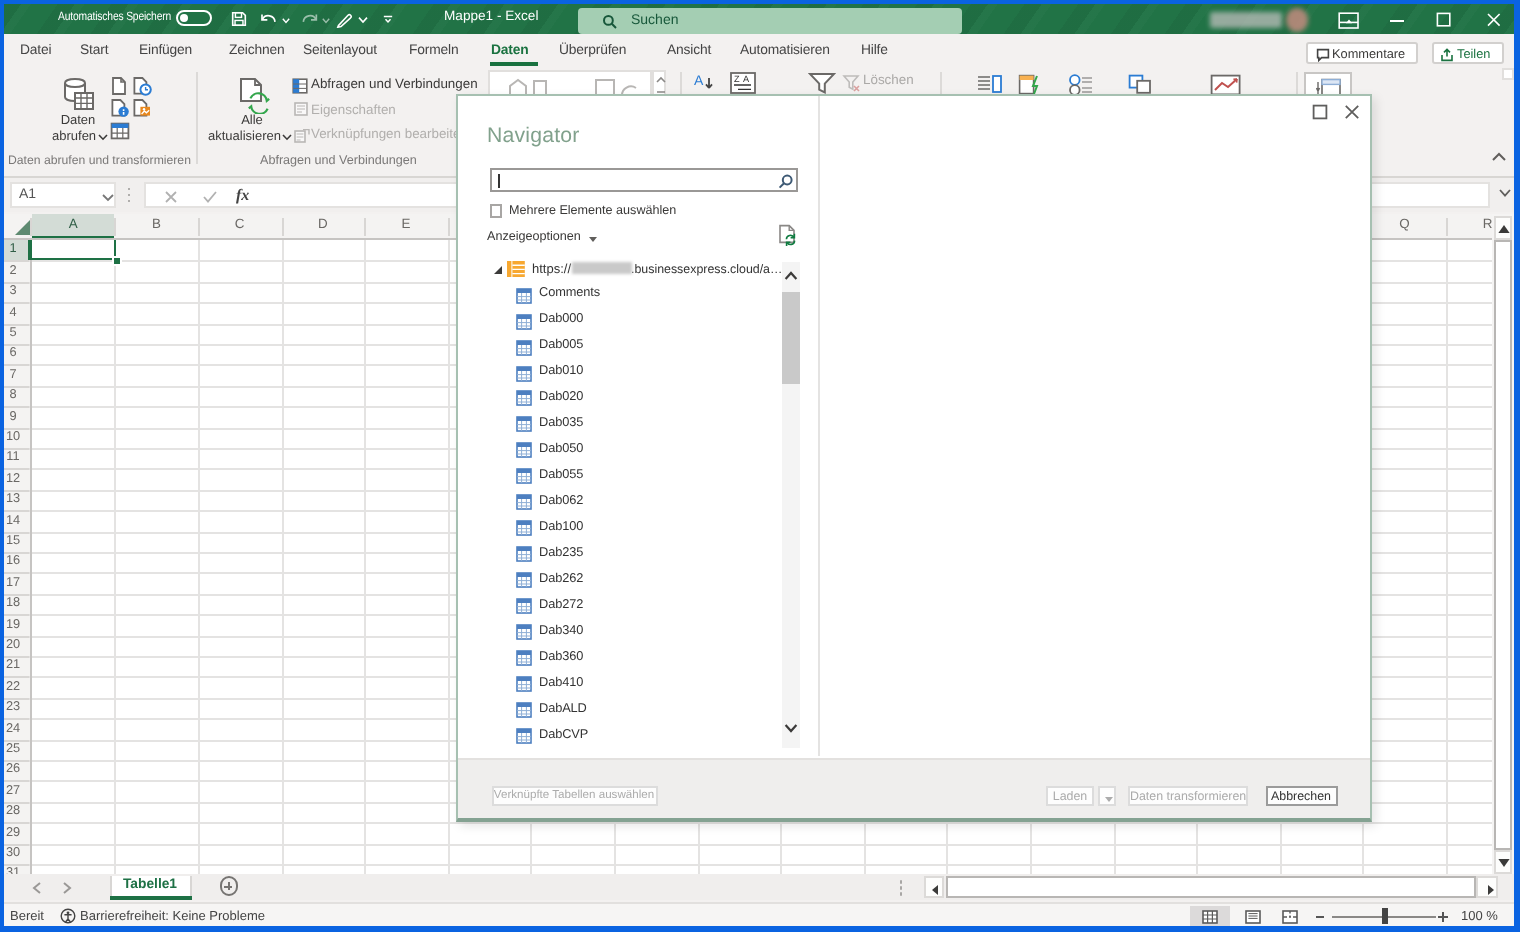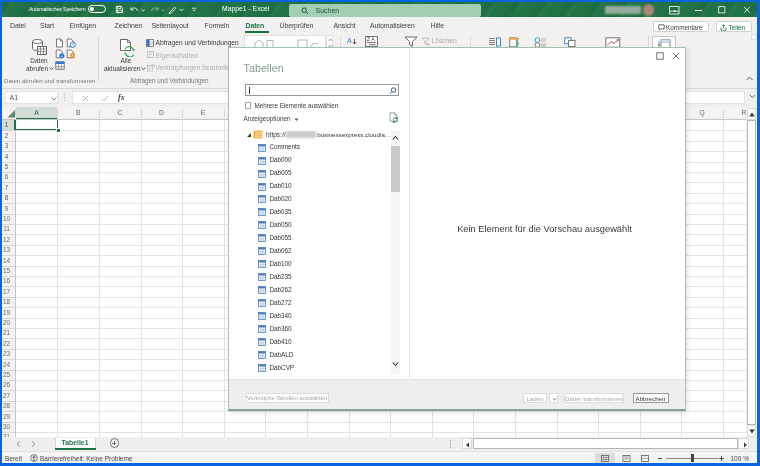--- a/index.html
+++ b/index.html
@@ -521,21 +521,21 @@
   </div>
 
   <div class="abs" id="dlg" style="left:227.5px;top:47.3px;width:458.7px;height:363.4px;background:#fff;border:1px solid #A6C0B1;border-bottom:2.2px solid #84A292;box-sizing:border-box;box-shadow:2px 2px 5px rgba(0,0,0,0.10);">
 
     <svg class="abs" style="left:427px;top:4px;" width="8" height="8" viewBox="0 0 8 8">
         <rect x="0.8" y="0.8" width="6.4" height="6.4" fill="none" stroke="#5f5e5d" stroke-width="0.9"></rect>
       </svg>
     <svg class="abs" style="left:443.5px;top:4px;" width="8" height="8" viewBox="0 0 8 8">
         <path d="M0.9 0.9 L7.1 7.1 M7.1 0.9 L0.9 7.1" stroke="#5f5e5d" stroke-width="0.9"></path>
       </svg>
-    <div class="abs nw" style="left:15px;top:13.5px;font-size:10.6px;color:#81A18C;letter-spacing:0.1px;">Tabellen</div>
+    <div class="abs nw" style="left:15px;top:13.5px;font-size:10.6px;color:#81A18C;letter-spacing:0.1px;">Navigator</div>
 
     <div class="abs" style="left:16px;top:35.7px;width:154.5px;height:12.4px;border:1px solid #9A9896;box-sizing:border-box;background:#fff;">
       <div class="abs" style="left:3.5px;top:1.8px;width:1px;height:7.4px;background:#333;"></div>
       <svg class="abs" style="left:143px;top:2.2px;" width="8" height="8" viewBox="0 0 8 8">
         <circle cx="4.6" cy="3" r="2.2" fill="none" stroke="#3E5A75" stroke-width="1"></circle>
         <path d="M3 4.6 L0.8 6.8" stroke="#3E5A75" stroke-width="1"></path>
       </svg>
     </div>
     <div class="abs" style="left:16px;top:54px;width:6.4px;height:6.4px;border:1px solid #A8A6A4;box-sizing:border-box;background:#fff;"></div>
     <div class="abs nw" style="left:26px;top:53.5px;font-size:6.3px;color:#3A3938;">Mehrere Elemente auswählen</div>
@@ -675,21 +675,20 @@
 
     <div class="abs" style="left:162.5px;top:82.7px;width:8.5px;height:243px;background:#F4F4F4;"></div>
     <svg class="abs" style="left:163.5px;top:86.7px;" width="7" height="6" viewBox="0 0 7 6">
         <path d="M0.8 4.5 L3.5 1.5 L6.2 4.5" fill="none" stroke="#3b3a39" stroke-width="1.1"></path>
       </svg>
     <div class="abs" style="left:162.5px;top:97.3px;width:8.5px;height:46.4px;background:#C9C9C9;"></div>
     <svg class="abs" style="left:163.5px;top:313px;" width="7" height="6" viewBox="0 0 7 6">
         <path d="M0.8 1.5 L3.5 4.5 L6.2 1.5" fill="none" stroke="#3b3a39" stroke-width="1.1"></path>
       </svg>
 
-    <div class="abs nw" style="left:176px;top:176.2px;width:280px;text-align:center;font-size:9.3px;color:#3D3C3B;">Kein Element für die Vorschau ausgewählt</div>
 
     <div class="abs" style="left:0;bottom:0;width:456.5px;height:30.2px;background:#EFEEED;border-top:1px solid #E3E1DF;box-sizing:border-box;">
       <div class="abs dbtn" style="left:17px;width:83px;font-size:5.8px;">Verknüpfte Tabellen auswählen</div>
       <div class="abs dbtn" style="left:294.5px;width:24px;">Laden</div>
       <div class="abs dbtn" style="left:320px;width:9px;">
           <svg style="position:absolute;left:2.2px;top:3.5px;" width="5" height="4" viewBox="0 0 5 4">
             <path d="M0.5 0.5 L2.5 3 L4.5 0.5" fill="#ABABAB"></path>
           </svg>
         </div>
       <div class="abs dbtn" style="left:335.5px;width:60px;">Daten transformieren</div>

